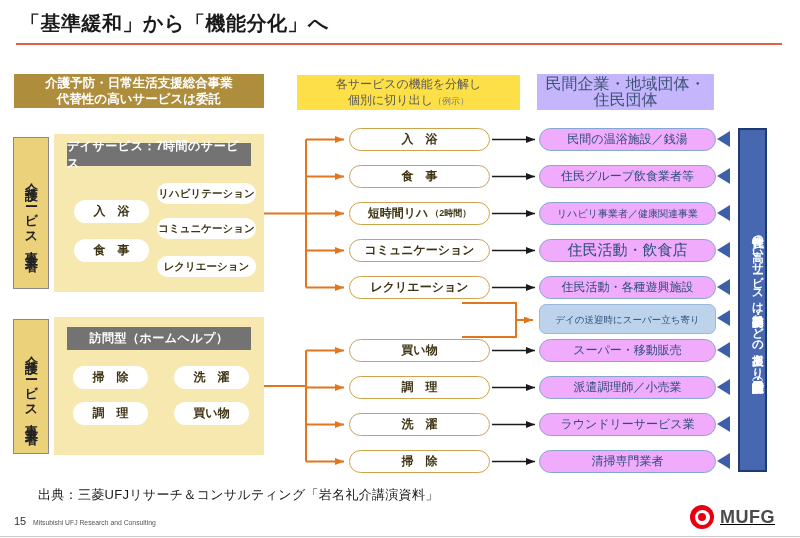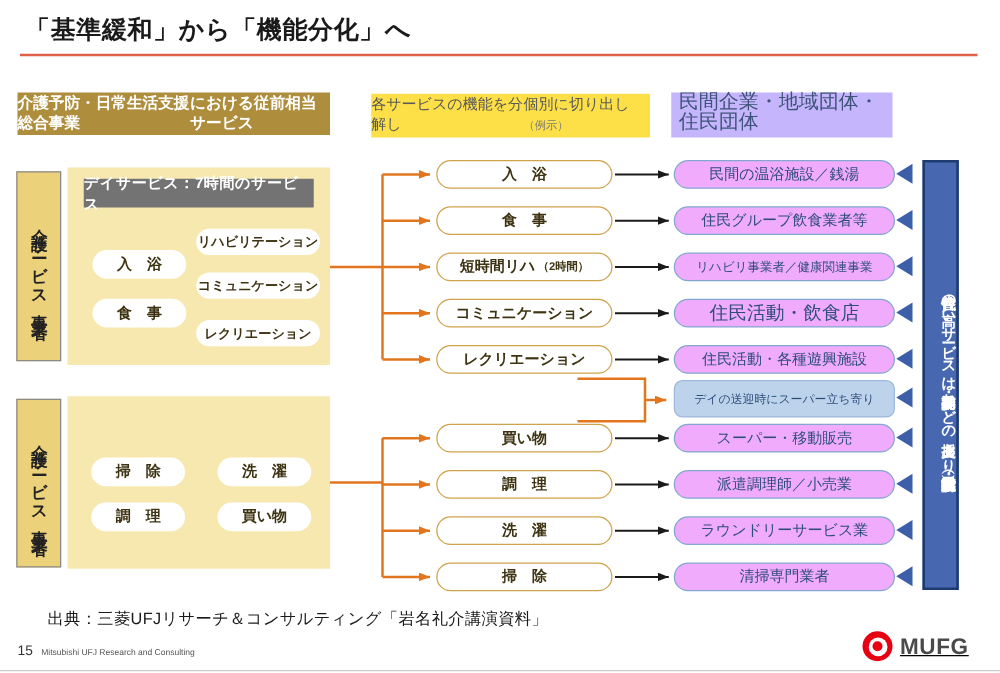--- a/index.html
+++ b/index.html
@@ -1,20 +1,20 @@
 <!DOCTYPE html>
 <html><head>
 <meta charset="utf-8">
 <style>
   html,body{margin:0;padding:0;background:#fff;}
   .slide{position:relative;width:800px;height:538px;background:#fff;overflow:hidden;
          font-family:"Liberation Sans",sans-serif;}
   .title{position:absolute;left:20px;top:10px;font-size:20px;font-weight:bold;color:#1a1a1a;letter-spacing:.5px;}
   .title-rule{position:absolute;left:16px;top:43px;width:766px;height:2px;background:#e0604a;}
-  .hdr{position:absolute;display:flex;flex-direction:row;justify-content:center;}
+  .hdr{position:absolute;display:flex;flex-direction:column;justify-content:center;text-align:center;}
   .hdr-left{left:14px;top:74px;width:250px;height:34px;background:#ae8d3c;color:#fff;font-weight:bold;font-size:12.5px;line-height:16px;}
   .hdr-mid{left:297px;top:75px;width:223px;height:35px;background:#fde047;color:#595959;font-size:12px;line-height:16px;}
   .hdr-mid .tiny-note{font-size:9px;color:#7a7a7a;}
   .hdr-right{left:537px;top:74px;width:177px;height:36px;background:#c4b5fd;color:#3f5378;font-size:16px;line-height:16px;padding:0 6px;box-sizing:border-box;}
   .side-label{position:absolute;width:36px;background:#ecd17b;border:1px solid #8a8a8a;box-sizing:border-box;
       display:flex;align-items:center;justify-content:center;writing-mode:vertical-rl;
       font-size:13px;font-weight:600;color:#222;letter-spacing:4px;}
   .cont{position:absolute;background:#f7e8b0;}
   .cont-hdr{position:absolute;background:#737373;color:#fff;font-weight:bold;font-size:12px;
       display:flex;align-items:center;justify-content:center;letter-spacing:.5px;}
@@ -49,21 +49,21 @@
 </head>
 <body>
 
 <div class="slide">
 
   <div class="title">「基準緩和」から「機能分化」へ</div>
   <div class="title-rule"></div>
 
   <div class="hdr hdr-left">
     <div>介護予防・日常生活支援総合事業</div>
-    <div>における従前相当サービス</div>
+    <div>代替性の高いサービスは委託</div>
   </div>
   <div class="hdr hdr-mid">
     <div>各サービスの機能を分解し</div>
     <div><span>個別に切り出し</span><span class="tiny-note">（例示）</span></div>
   </div>
   <div class="hdr hdr-right">
     <div>民間企業・地域団体・住民団体</div>
   </div>
 
   <svg class="overlay" width="800" height="538">
@@ -114,20 +114,21 @@
     <div class="cont-hdr" style="left:13px;top:9px;width:184px;height:23px;">デイサービス：7時間のサービス</div>
     <div class="wpill" style="left:20px;top:66px;width:75px;height:23px;">入　浴</div>
     <div class="wpill" style="left:20px;top:105px;width:75px;height:23px;">食　事</div>
     <div class="wpill sm" style="left:103px;top:49px;width:99px;height:21px;">リハビリテーション</div>
     <div class="wpill sm" style="left:103px;top:84px;width:99px;height:21px;">コミュニケーション</div>
     <div class="wpill sm" style="left:103px;top:122px;width:99px;height:21px;">レクリエーション</div>
   </div>
 
   <div class="side-label" style="left:13px;top:319px;height:135px;">介護サービス事業者</div>
   <div class="cont" style="left:54px;top:317px;width:210px;height:138px;">
+    <div class="cont-hdr" style="left:13px;top:10px;width:184px;height:23px;">訪問型（ホームヘルプ）</div>
     <div class="wpill" style="left:19px;top:49px;width:75px;height:23px;">掃　除</div>
     <div class="wpill" style="left:120px;top:49px;width:75px;height:23px;">洗　濯</div>
     <div class="wpill" style="left:19px;top:85px;width:75px;height:23px;">調　理</div>
     <div class="wpill" style="left:120px;top:85px;width:75px;height:23px;">買い物</div>
   </div>
 
   <div class="mpill" style="top:128px;">入　浴</div>
   <div class="mpill" style="top:165px;">食　事</div>
   <div class="mpill" style="top:202px;">
       <span>短時間リハ</span>

